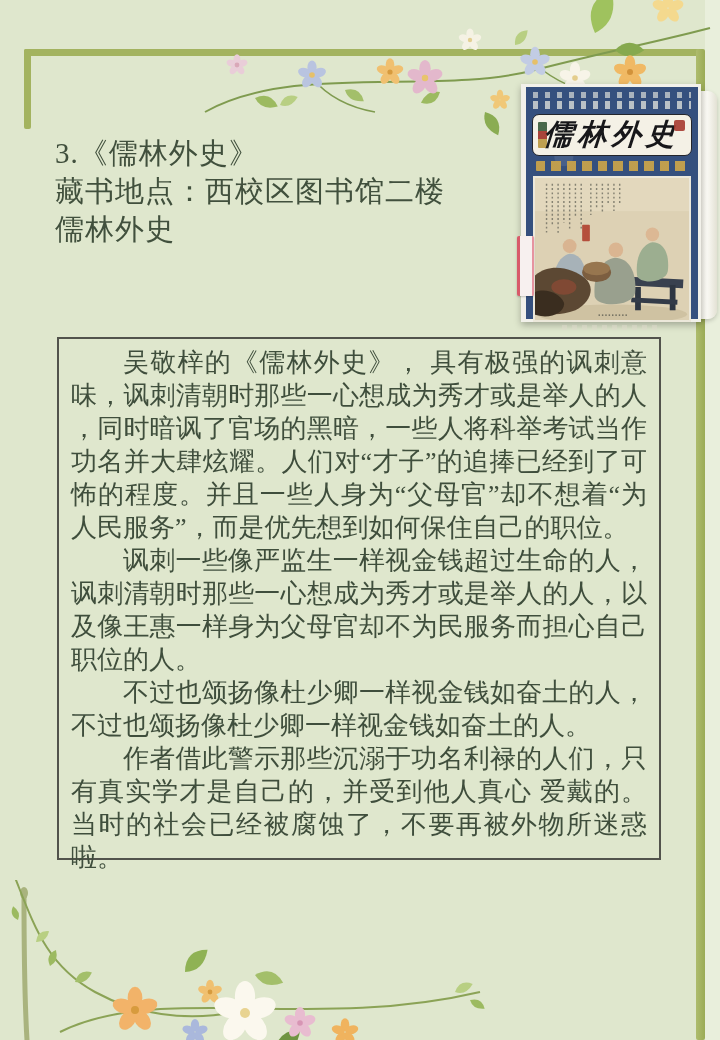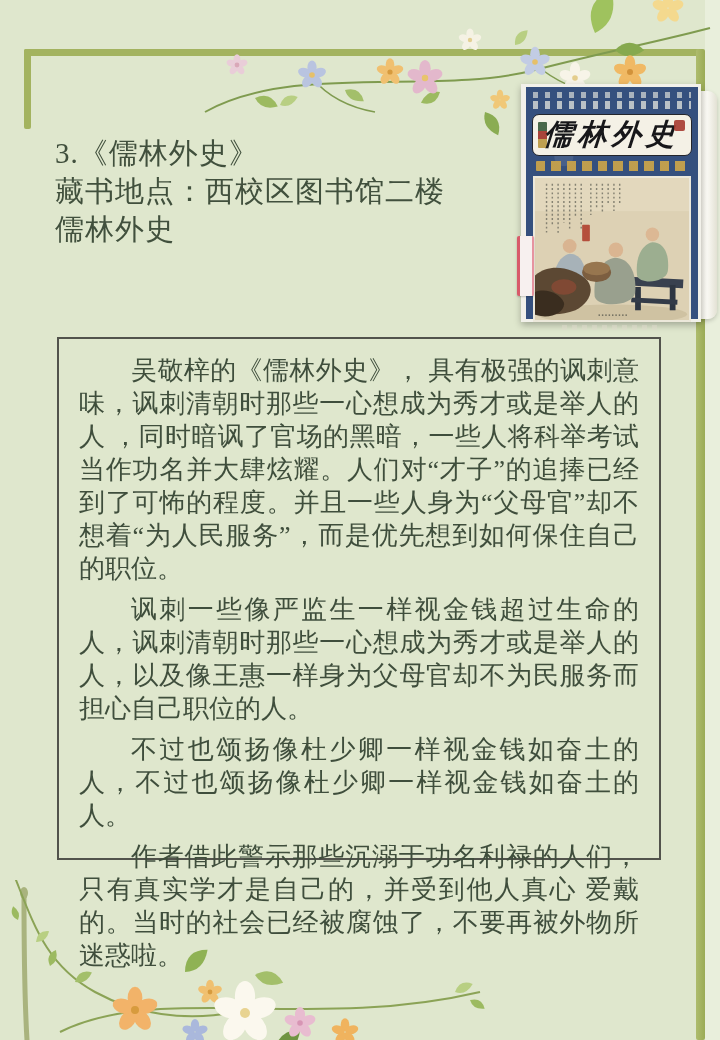--- a/index.html
+++ b/index.html
@@ -16,21 +16,21 @@
   .frame-right-bar{left:696px; top:49px; width:9px; height:991px; background:linear-gradient(90deg,#aebc6d,#9aab55);}
   
   .heading{position:absolute; left:55px; top:134px; color:#41503d; font-size:29px; line-height:38px; letter-spacing:1px;}
   
   .review-box{
     position:absolute; left:57px; top:337px; width:604px; height:523px;
     border:2px solid #52534c; box-sizing:border-box;
     padding:7px 12px 0 12px;
     color:#3f4e3c; font-size:26px; line-height:33px; text-align:justify;
   }
-  .review-box p{margin:8px; text-indent:2em;}
+  .review-box p{margin:0; text-indent:2em;}
   
   .top-garland{position:absolute; left:185px; top:0; width:535px; height:140px; pointer-events:none;}
   .bottom-garland{position:absolute; left:0; top:880px; width:540px; height:160px; pointer-events:none;}
   
   .cover-wrap{position:absolute; left:521px; top:84px; width:196px; height:242px;}
   .page-edge{position:absolute; right:0; top:7px; width:22px; height:228px;
     background:linear-gradient(90deg,#e9e7dc,#fbfaf5 55%,#e3e1d4);
     border-radius:0 9px 9px 0; box-shadow:0 2px 4px rgba(0,0,0,.18);}
   .cover{
     position:absolute; left:0; top:0; width:180px; height:238px; box-sizing:border-box;

